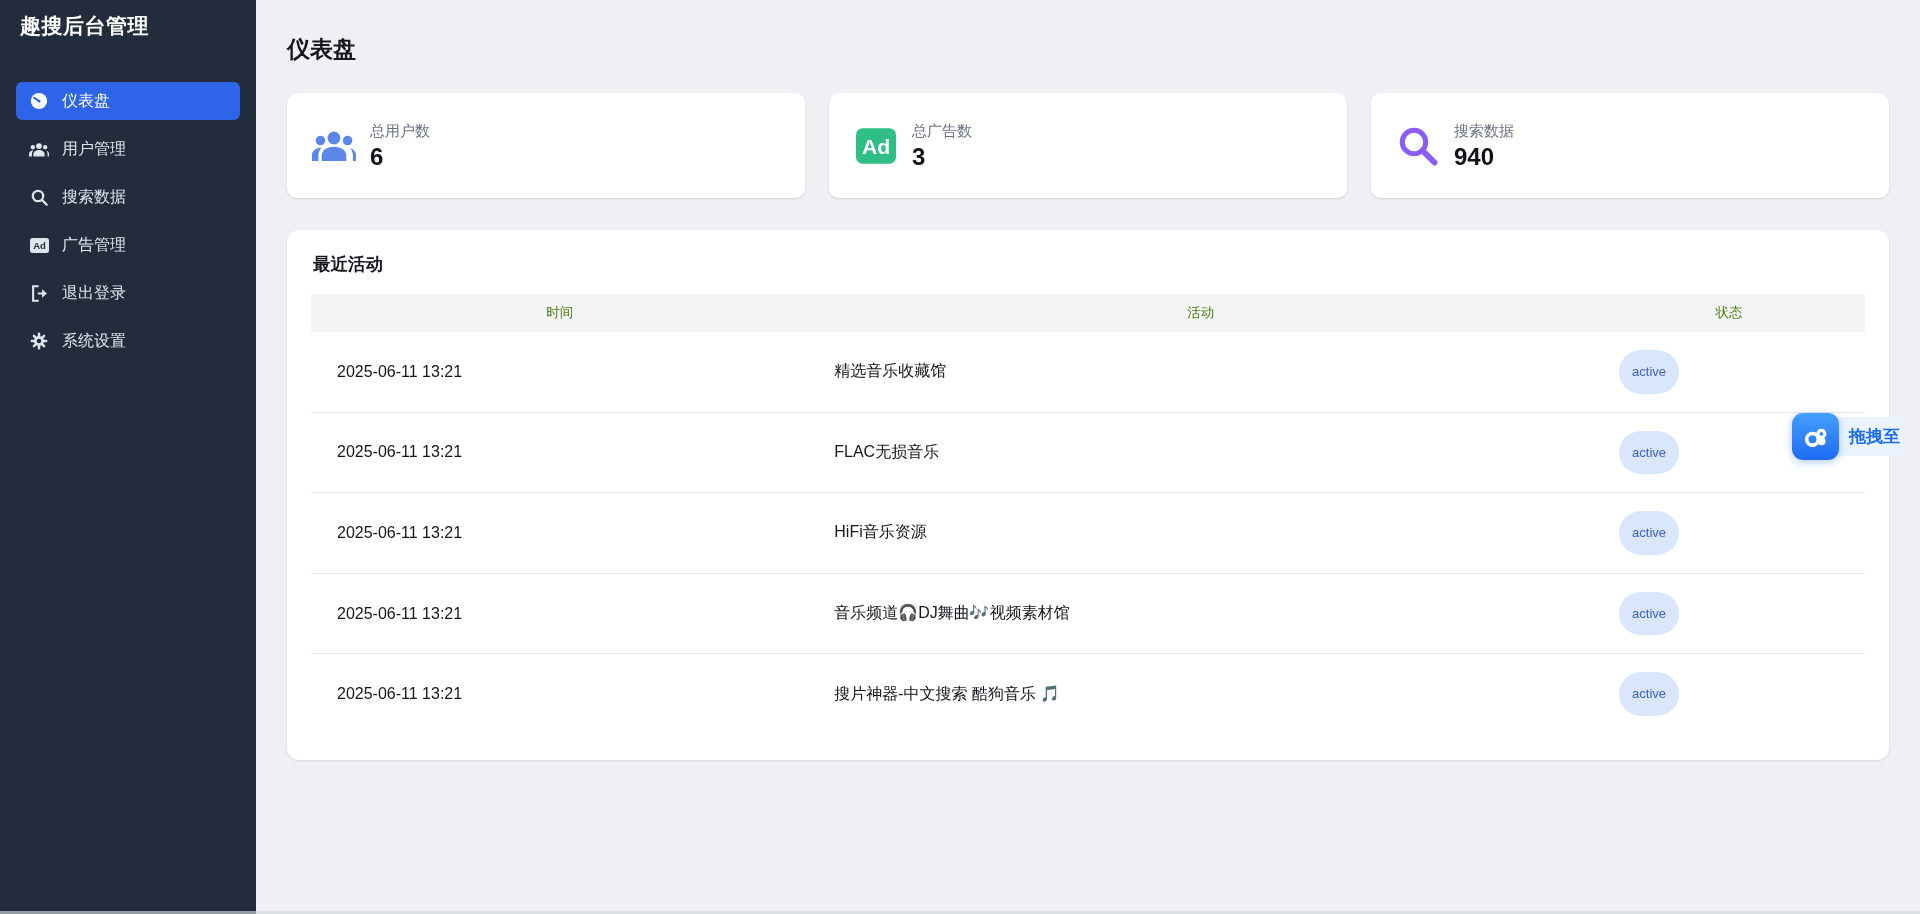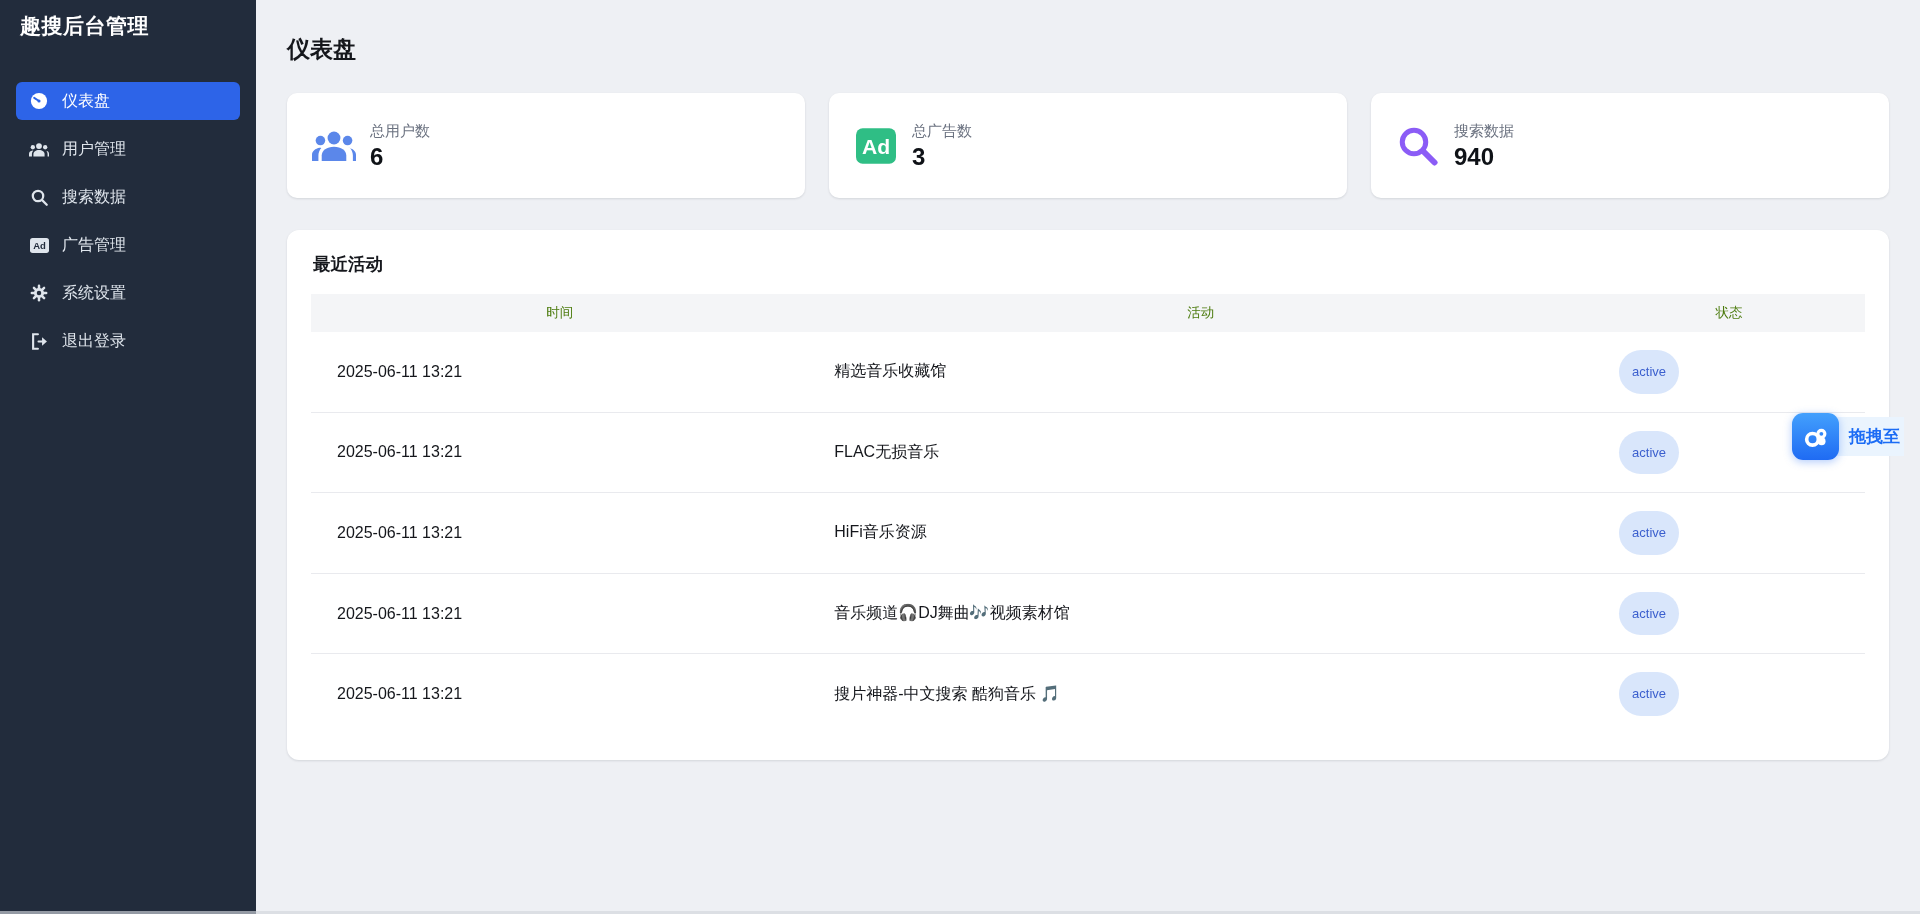--- a/index.html
+++ b/index.html
@@ -130,41 +130,41 @@
         <svg width="19" height="15" viewBox="0 0 18 14">
             <rect width="18" height="14" rx="2.5" fill="currentColor"></rect>
             <text x="9" y="10.6" text-anchor="middle" font-size="9" font-weight="bold" fill="#222c3c" font-family="Liberation Sans, sans-serif">Ad</text>
           </svg>
       </span>
       <span>广告管理</span>
     </div>
 
     <div class="nav-item">
       <span class="nav-ic">
+        <svg width="17" height="17" viewBox="0 0 16 16">
+            <path d="M6.5 1.2 H2 V14.8 H6.5" fill="none" stroke="currentColor" stroke-width="2" stroke-linecap="round"></path>
+            <path d="M7 8 H11" stroke="currentColor" stroke-width="1.8" stroke-linecap="round"></path>
+            <path d="M10.4 3.9 L15 8 L10.4 12.1 Z" fill="currentColor"></path>
+          </svg>
+      </span>
+      <span>退出登录</span>
+    </div>
+
+    <div class="nav-item">
+      <span class="nav-ic">
         <svg width="18" height="18" viewBox="0 0 16 16" fill="currentColor">
             <rect x="6.9" y="0.5" width="2.2" height="15" rx="1.1"></rect>
             <rect x="6.9" y="0.5" width="2.2" height="15" rx="1.1" transform="rotate(45 8 8)"></rect>
             <rect x="6.9" y="0.5" width="2.2" height="15" rx="1.1" transform="rotate(90 8 8)"></rect>
             <rect x="6.9" y="0.5" width="2.2" height="15" rx="1.1" transform="rotate(135 8 8)"></rect>
             <circle cx="8" cy="8" r="4.5"></circle>
             <circle cx="8" cy="8" r="2" fill="#222c3c"></circle>
           </svg>
       </span>
       <span>系统设置</span>
-    </div>
-
-    <div class="nav-item">
-      <span class="nav-ic">
-        <svg width="17" height="17" viewBox="0 0 16 16">
-            <path d="M6.5 1.2 H2 V14.8 H6.5" fill="none" stroke="currentColor" stroke-width="2" stroke-linecap="round"></path>
-            <path d="M7 8 H11" stroke="currentColor" stroke-width="1.8" stroke-linecap="round"></path>
-            <path d="M10.4 3.9 L15 8 L10.4 12.1 Z" fill="currentColor"></path>
-          </svg>
-      </span>
-      <span>退出登录</span>
     </div>
 
   </nav>
 </aside>
 
 <main class="main">
   <h1 class="page-title">仪表盘</h1>
 
   <div class="cards">
 

